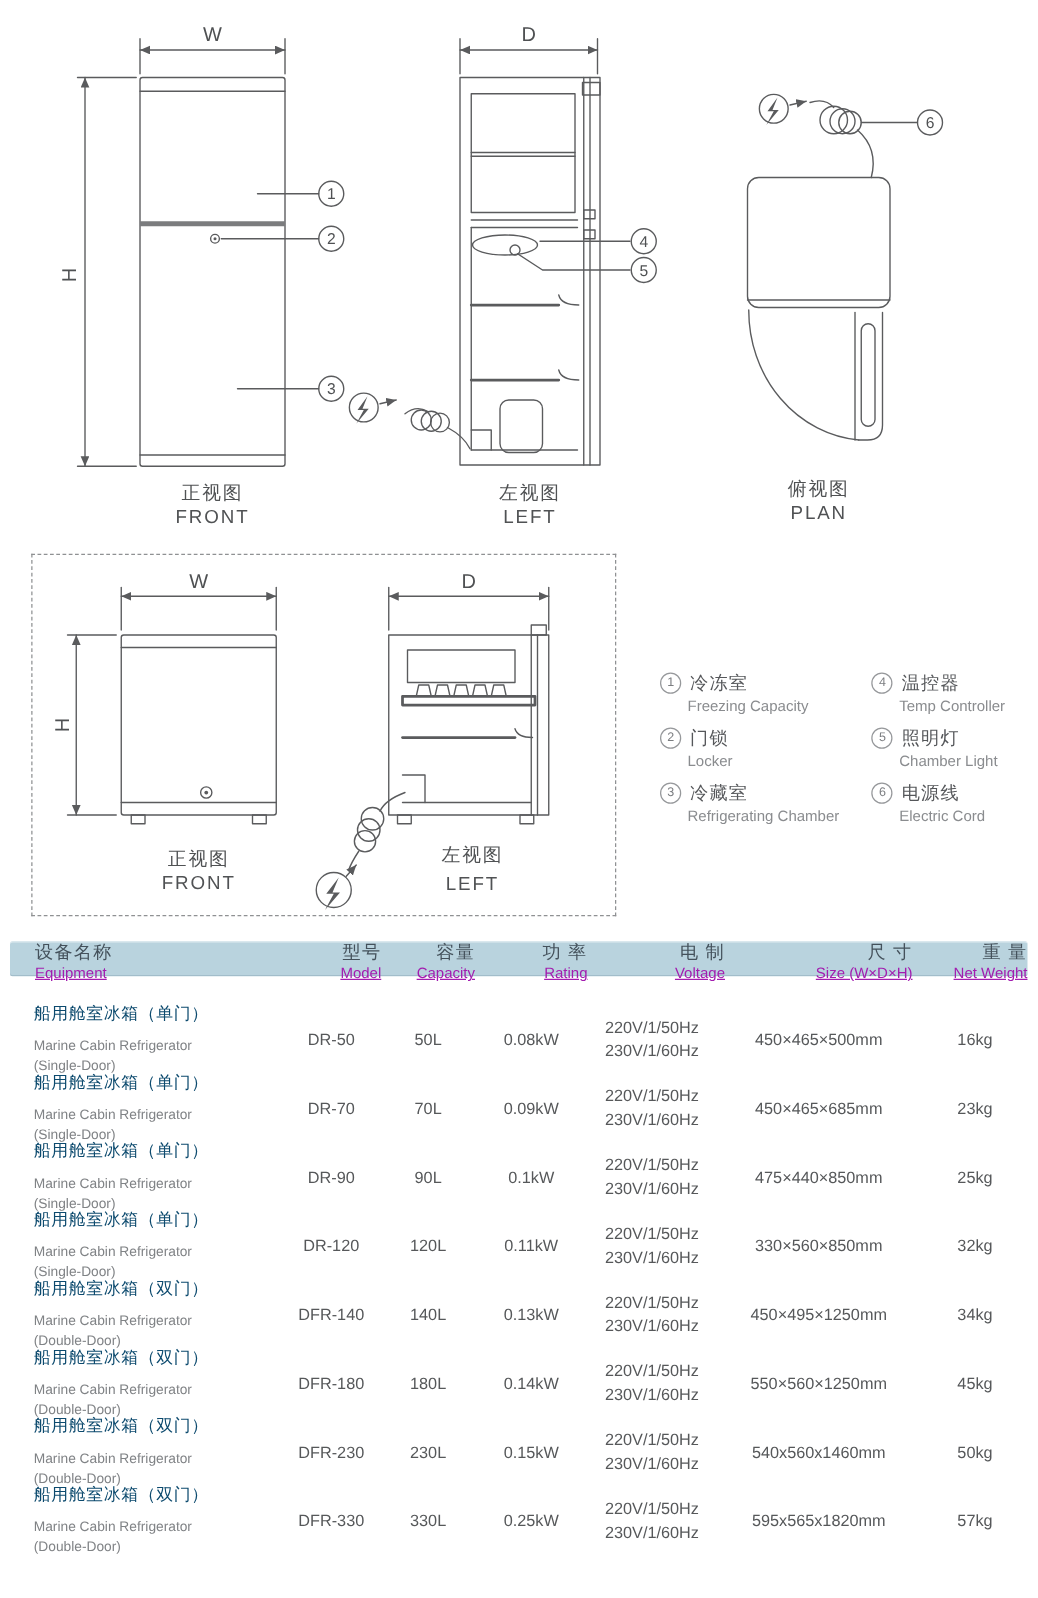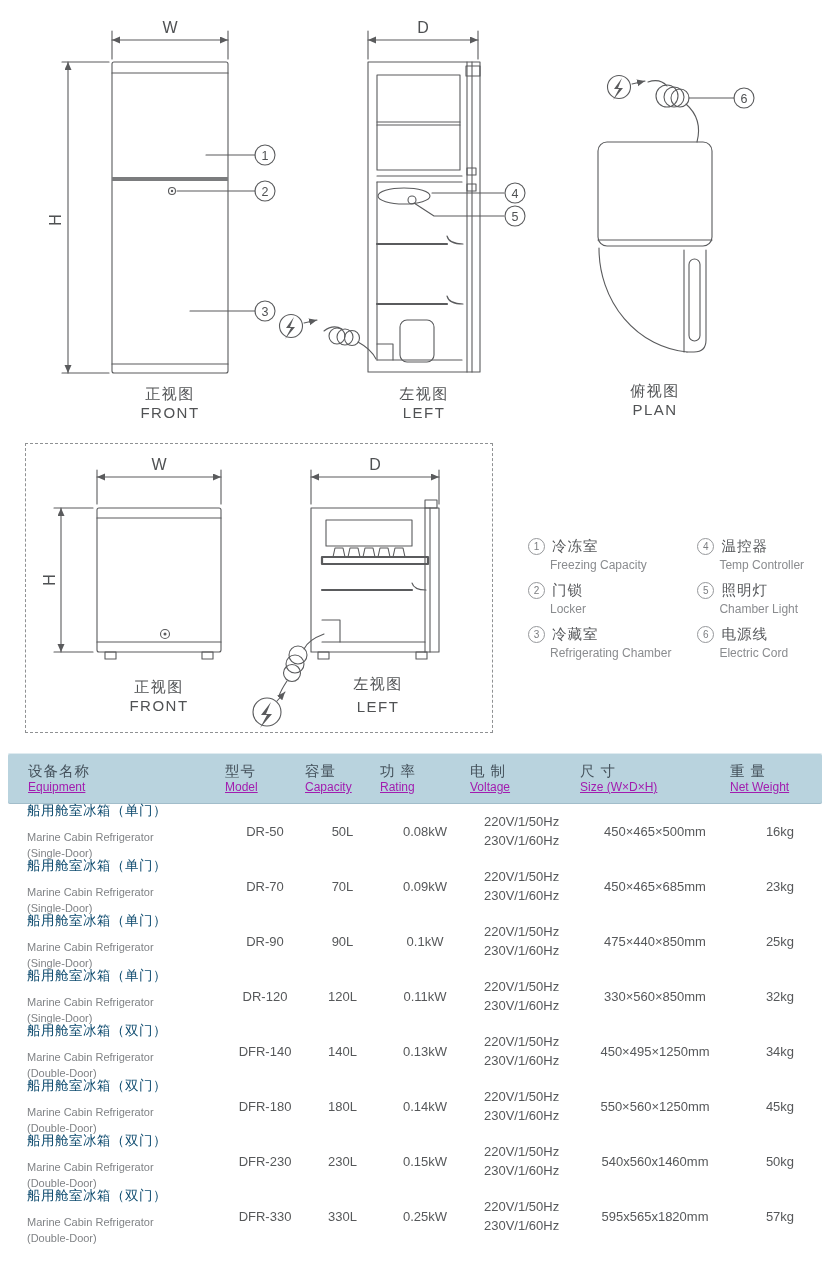--- a/index.html
+++ b/index.html
@@ -28,26 +28,26 @@
   .legend-item{margin-bottom:9px;}
   .legend-line1{display:flex;align-items:center;gap:7px;}
   .legend-num{
     width:15px;height:15px;border:1px solid #96989b;border-radius:50%;
     font-size:10px;line-height:15px;text-align:center;color:#7b7d80;flex:0 0 auto;
   }
   .legend-cn{font-size:14.5px;color:#55575a;letter-spacing:1px;}
   .legend-en{font-size:12px;color:#8a8c8f;margin-left:22px;margin-top:2px;}
   
   .tbl-header{
-    position:absolute;left:8px;top:753px;width:814px;height:51px;
+    position:absolute;left:8px;top:753px;width:814px;height:28px;
     display:grid;grid-template-columns:217px 80px 75px 90px 110px 150px 92px;
     align-items:center;border-radius:2px;
     box-shadow:inset 0 1px 0 rgba(255,255,255,.55), inset 0 -1px 0 rgba(120,150,165,.35);
   }
-  .hc{text-align:left;line-height:1.25;}
+  .hc{text-align:right;line-height:1.25;}
   .hc.first{text-align:left;padding-left:20px;}
   .h-cn{font-size:14.5px;color:#44515b;letter-spacing:1px;}
   .h-en{font-size:12px;color:#a21caf;text-decoration:underline;}
   .tbl-rows{position:absolute;left:0;top:803px;width:830px;}
   .row{
     display:grid;grid-template-columns:225px 80px 75px 90px 110px 150px 100px;
     align-items:center;height:55px;
   }
   .c-name{padding-left:27px;line-height:1.15;}
   .name-cn{font-size:13.5px;color:#0c4a6e;letter-spacing:.5px;}

